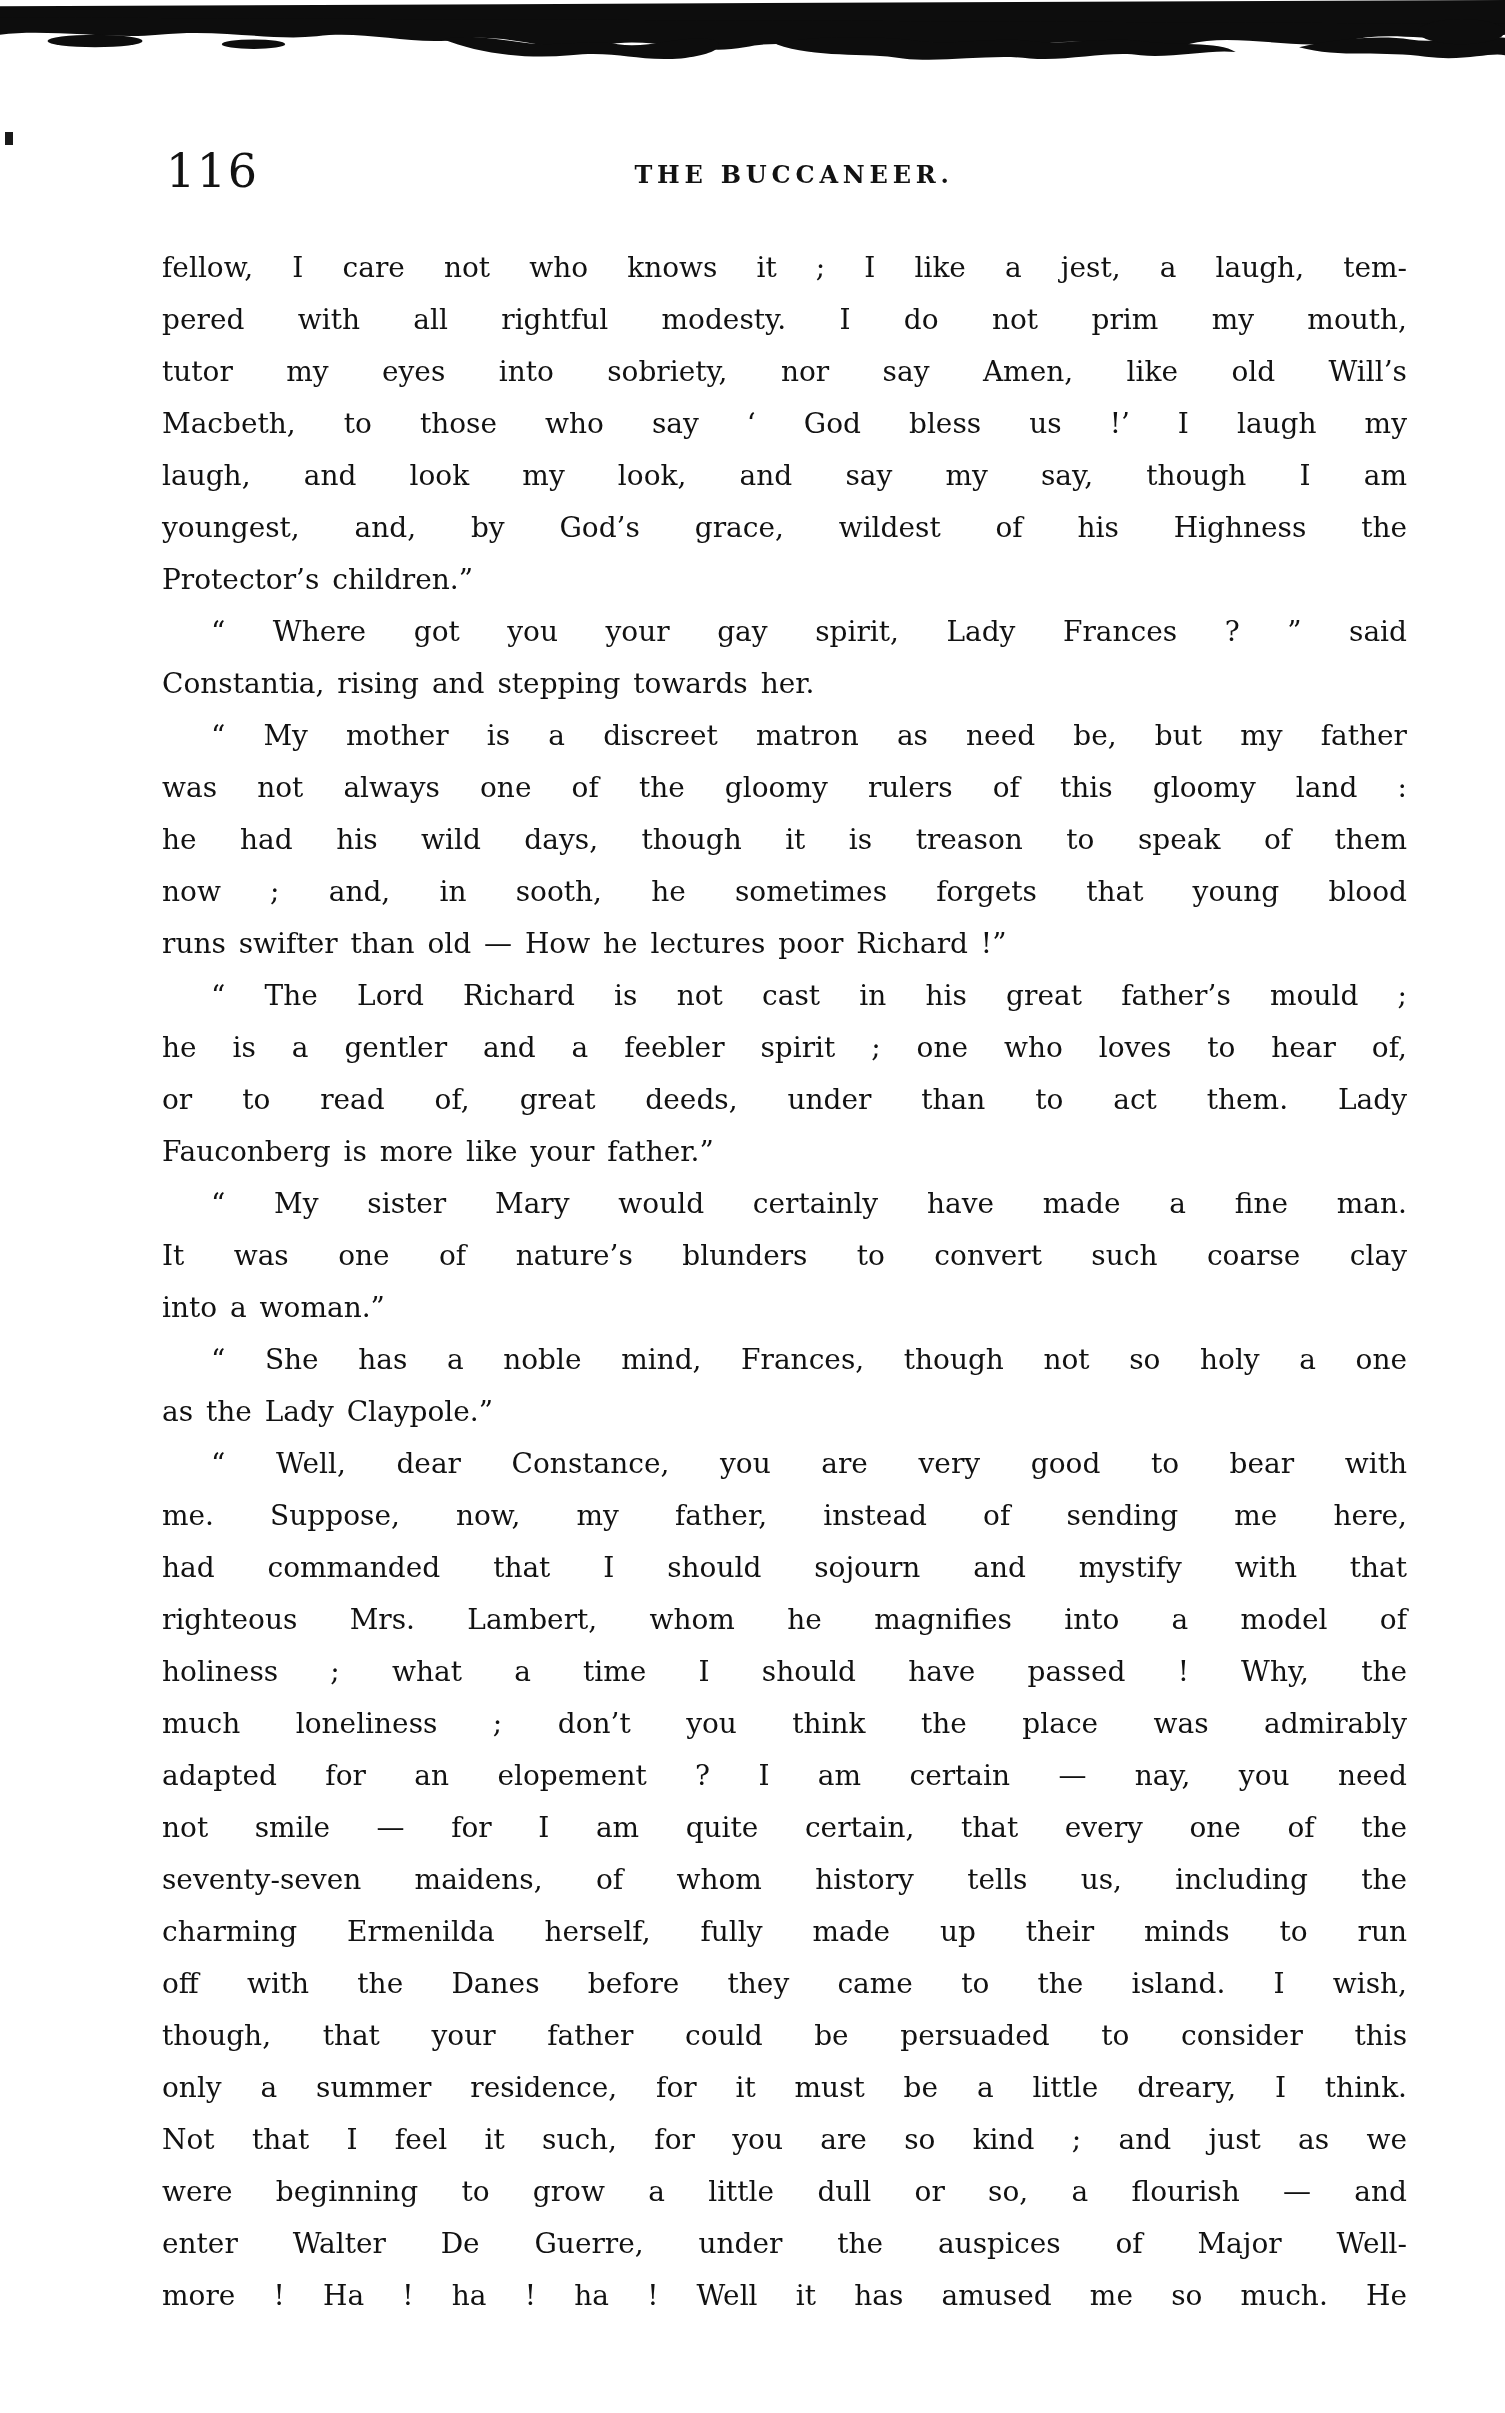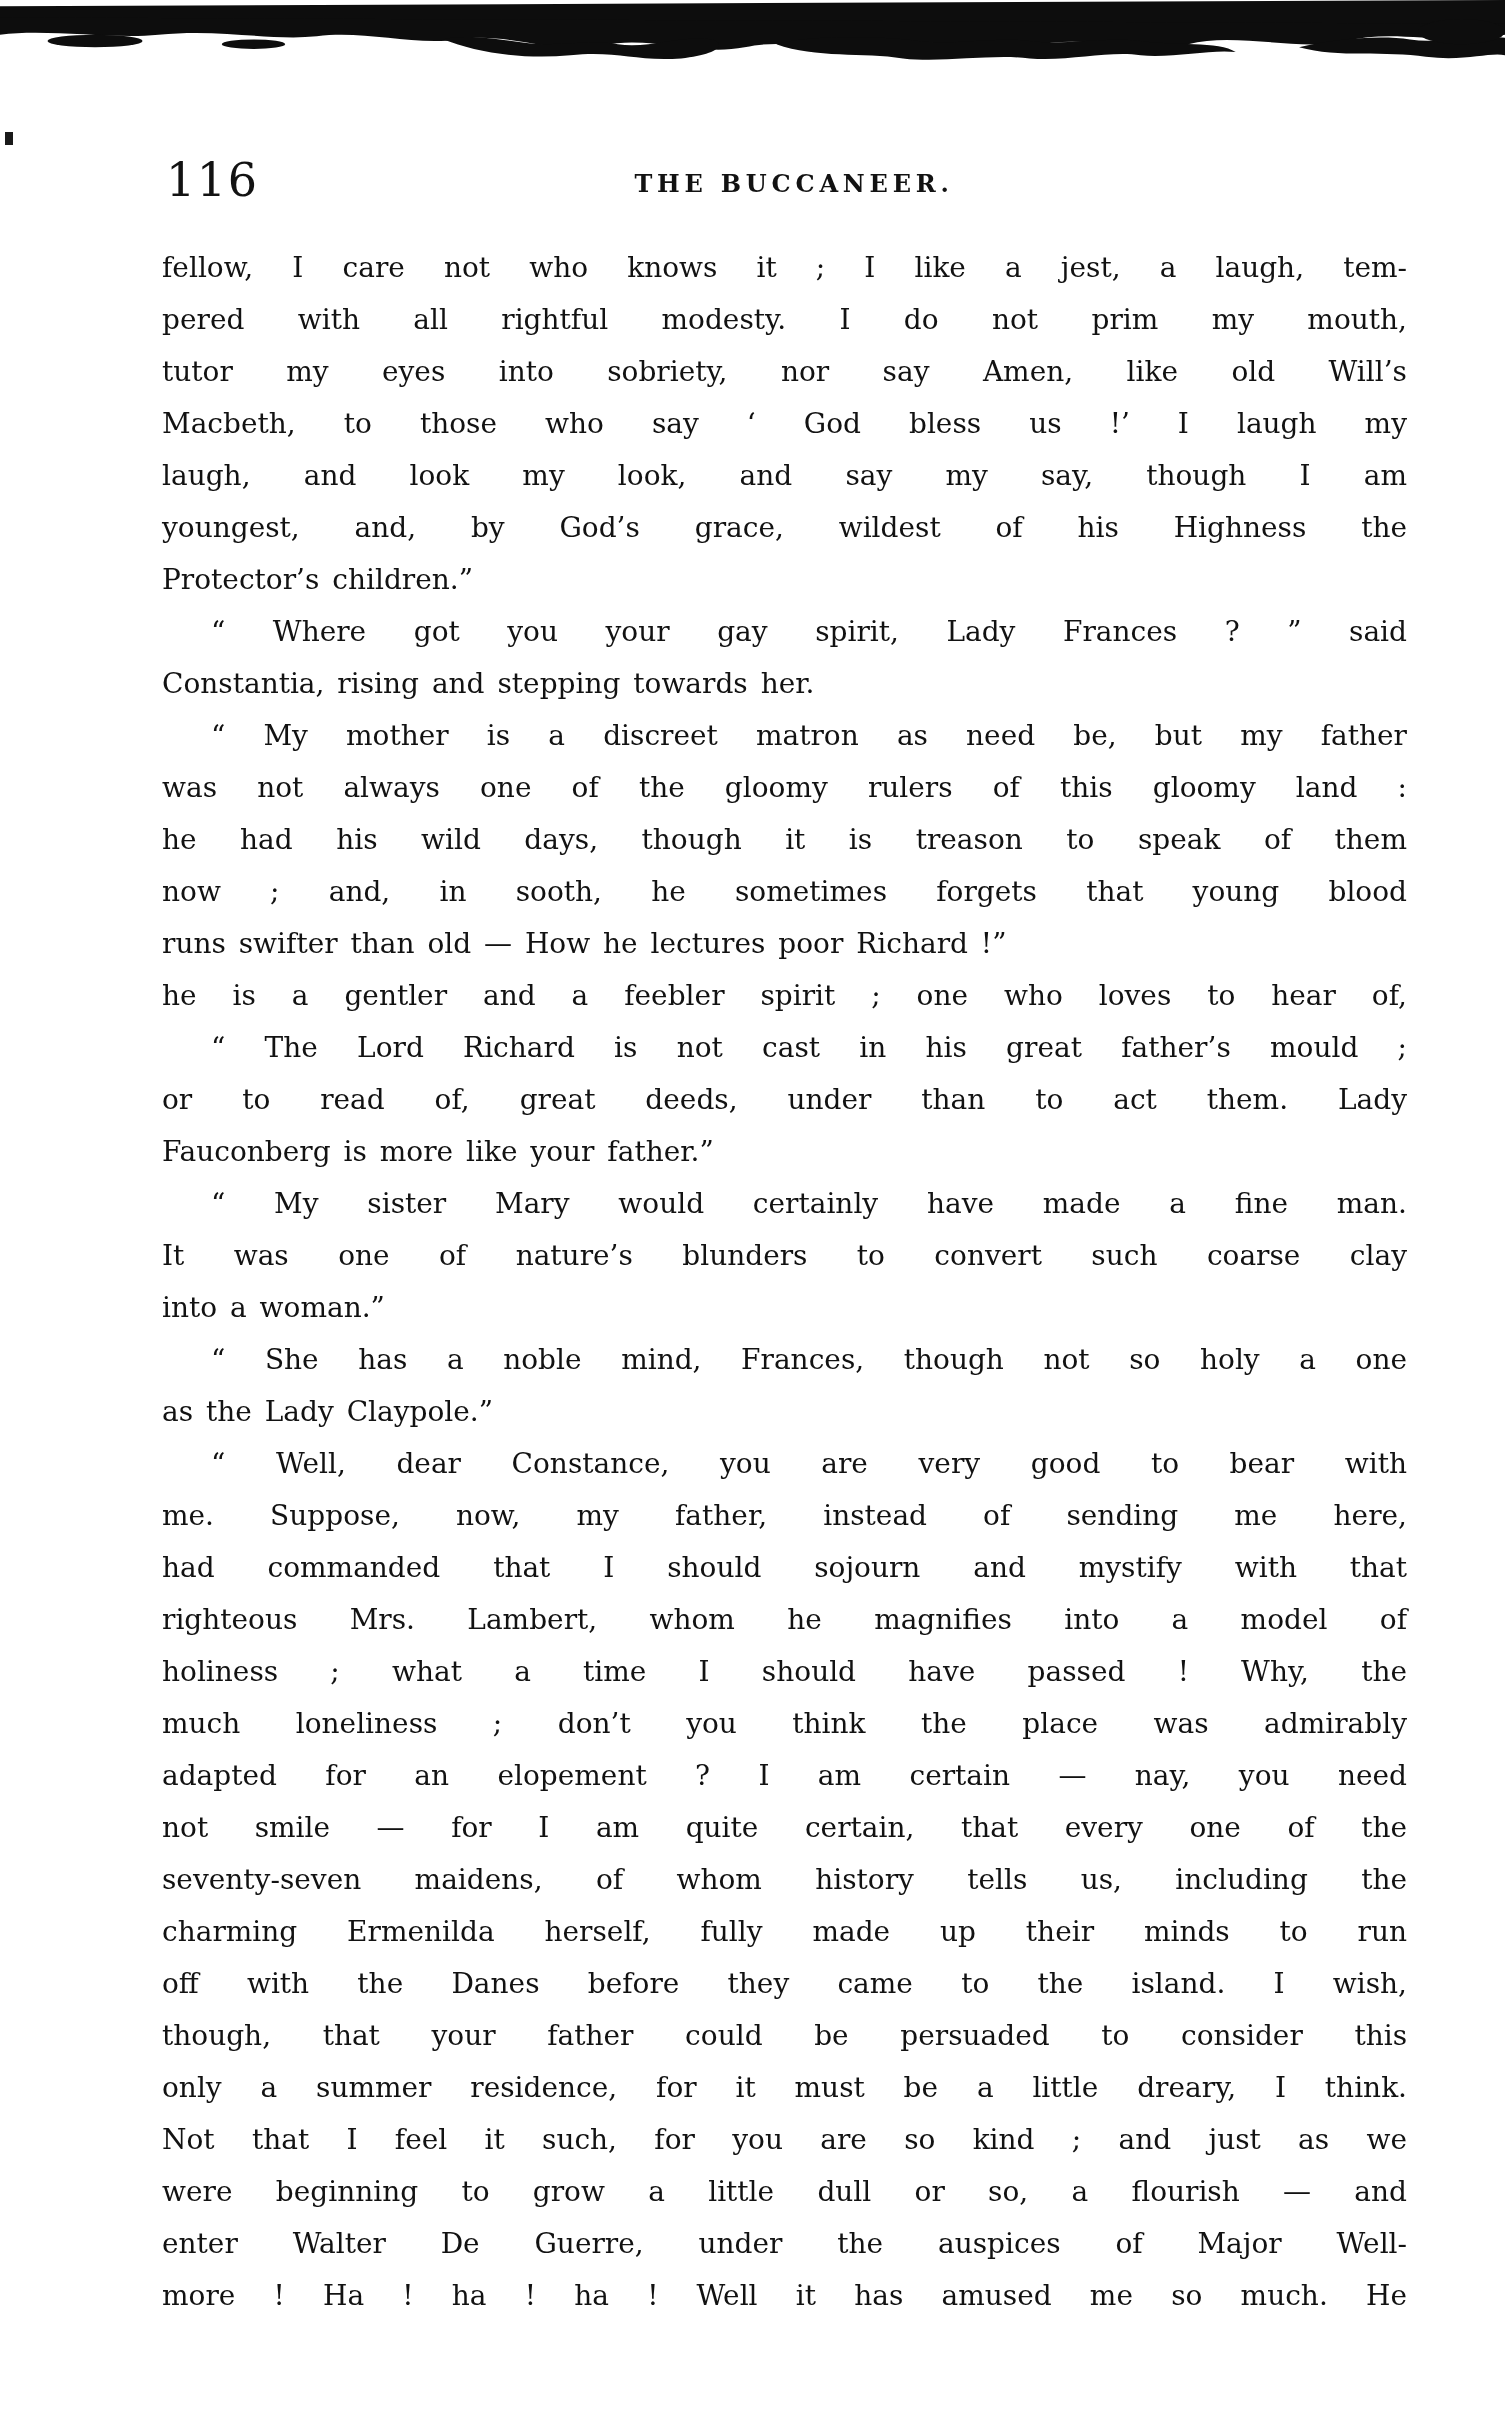--- a/index.html
+++ b/index.html
@@ -18,21 +18,21 @@
     width: 1505px; height: 71px;
   }
   .speck {
     position: absolute;
     left: 4.8px; top: 132px;
     width: 8px; height: 12.7px;
     background: #1a1a1a;
   }
   .page-header {
     position: absolute;
-    top: 156px; left: 162px;
+    top: 147px; left: 162px;
     width: 1245px; height: 49px;
   }
   .page-number {
     position: absolute;
     left: 4px; top: 0;
     font-size: 46px;
     line-height: 49px;
     letter-spacing: 1.6px;
     font-weight: normal;
   }
@@ -103,22 +103,22 @@
     <div class="line j">laugh, and look my look, and say my say, though I am</div>
     <div class="line j">youngest, and, by God’s grace, wildest of his Highness the</div>
     <div class="line">Protector’s children.”</div>
     <div class="line j ind">“ Where got you your gay spirit, Lady Frances ? ” said</div>
     <div class="line">Constantia, rising and stepping towards her.</div>
     <div class="line j ind">“ My mother is a discreet matron as need be, but my father</div>
     <div class="line j">was not always one of the gloomy rulers of this gloomy land :</div>
     <div class="line j">he had his wild days, though it is treason to speak of them</div>
     <div class="line j">now ; and, in sooth, he sometimes forgets that young blood</div>
     <div class="line">runs swifter than old — How he lectures poor Richard !”</div>
+    <div class="line j ind">“ The Lord Richard is not cast in his great father’s mould ;</div>
     <div class="line j">he is a gentler and a feebler spirit ;  one who loves to hear of,</div>
-    <div class="line j ind">“ The Lord Richard is not cast in his great father’s mould ;</div>
     <div class="line j">or to read of, great deeds, under than to act them.  Lady</div>
     <div class="line">Fauconberg is more like your father.”</div>
     <div class="line j ind">“ My sister Mary would certainly have made a fine man.</div>
     <div class="line j">It was one of nature’s blunders to convert such coarse clay</div>
     <div class="line">into a woman.”</div>
     <div class="line j ind">“ She has a noble mind, Frances, though not so holy a one</div>
     <div class="line">as the Lady Claypole.”</div>
     <div class="line j ind">“ Well, dear Constance, you are very good to bear with</div>
     <div class="line j">me.  Suppose, now, my father, instead of sending me here,</div>
     <div class="line j">had commanded that I should sojourn and mystify with that</div>

